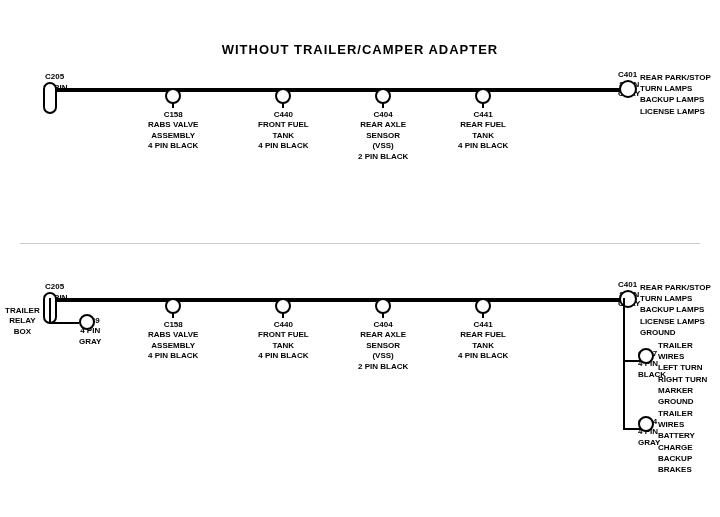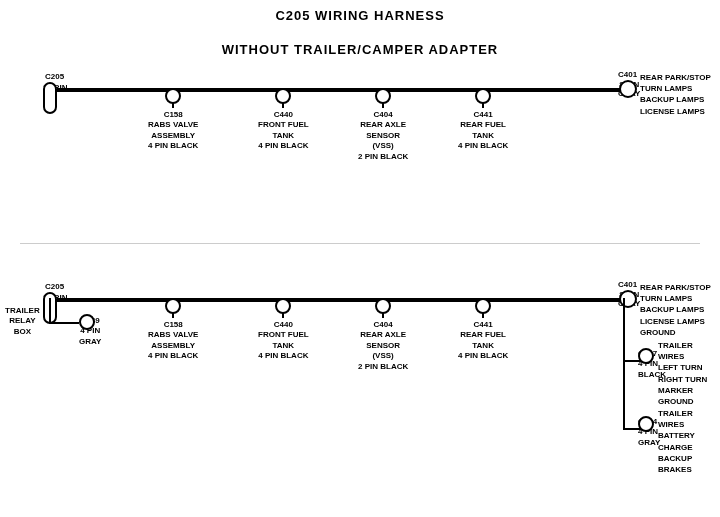--- a/index.html
+++ b/index.html
@@ -57,21 +57,20 @@
       border-radius: 50%;
       border: 2px solid #000;
       background: #fff;
     }
   </style>
 </head>
 <body>
 
 <div class="page">
 
-  <div class="main-title">C205 WIRING HARNESS</div>
 
   <div style="position:absolute; top:42px; left:0; width:720px; text-align:center; font-size:13px; font-weight:bold; letter-spacing:1px;">WITHOUT  TRAILER/CAMPER  ADAPTER</div>
 
   <div class="h-line" style="top:88px; left:57px; width:566px;"></div>
 
   <div style="position:absolute; top:72px; left:43px;">
     <div style="font-size:8px; font-weight:bold; margin-bottom:1px; margin-left:2px;">C205</div>
     <div class="left-rect"></div>
     <div style="font-size:8px; font-weight:bold; margin-top:2px; text-align:center;">24 PIN</div>
   </div>

